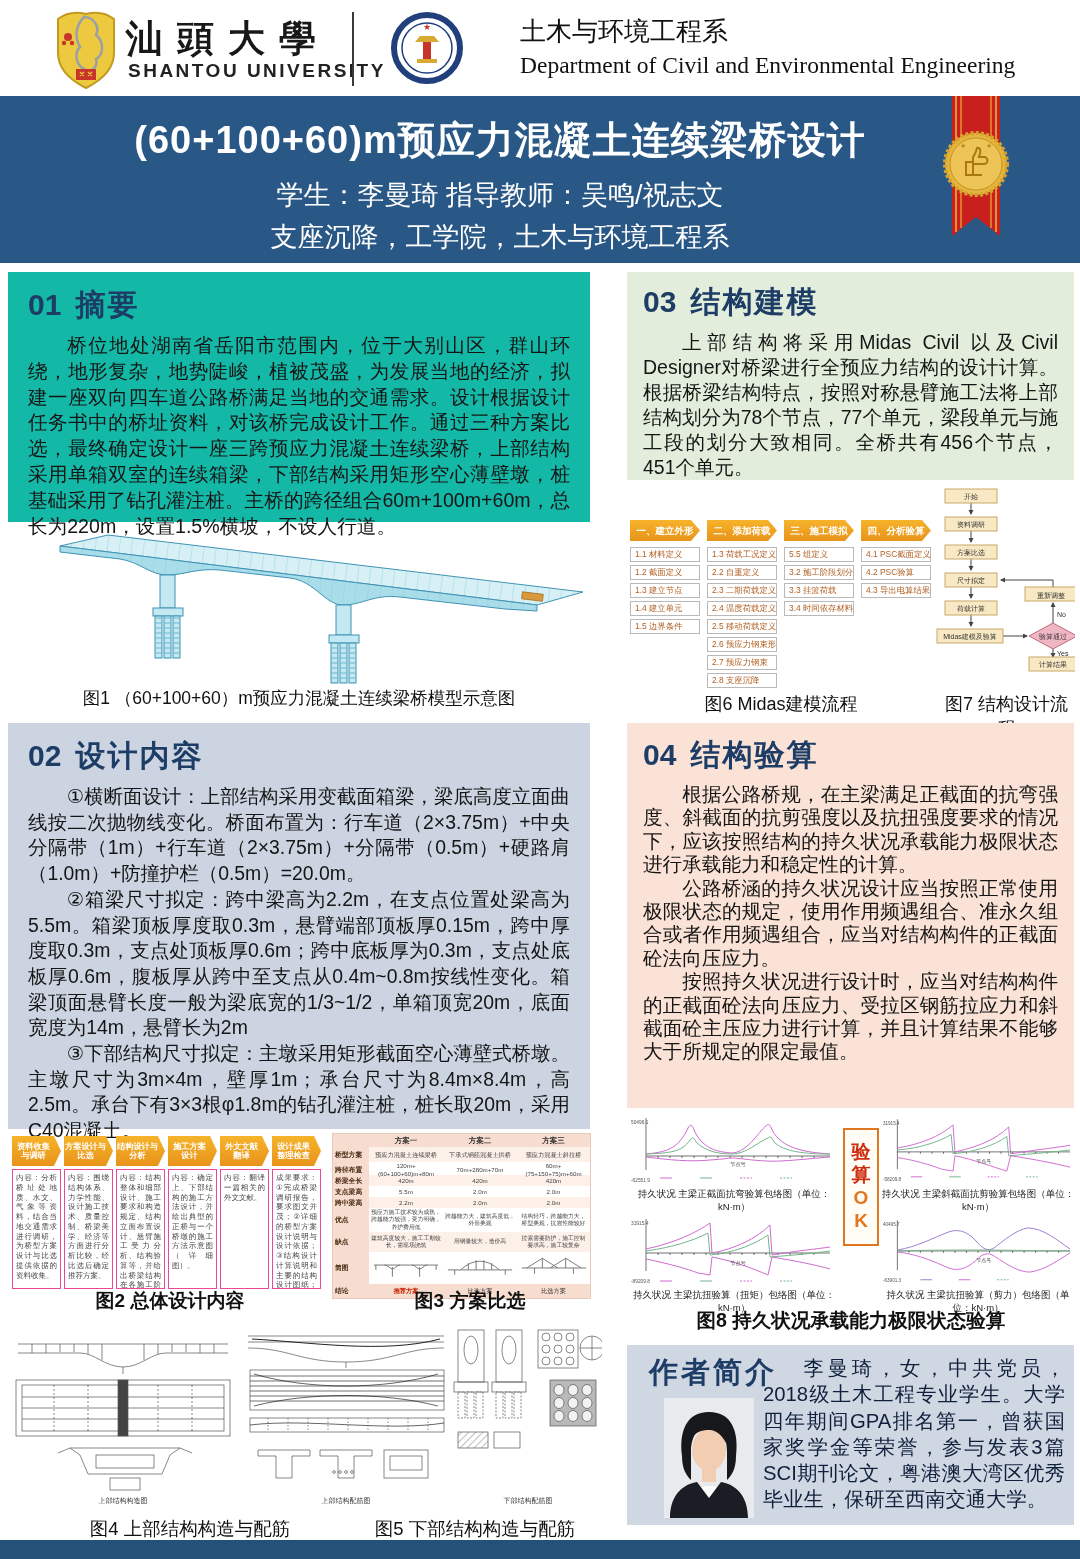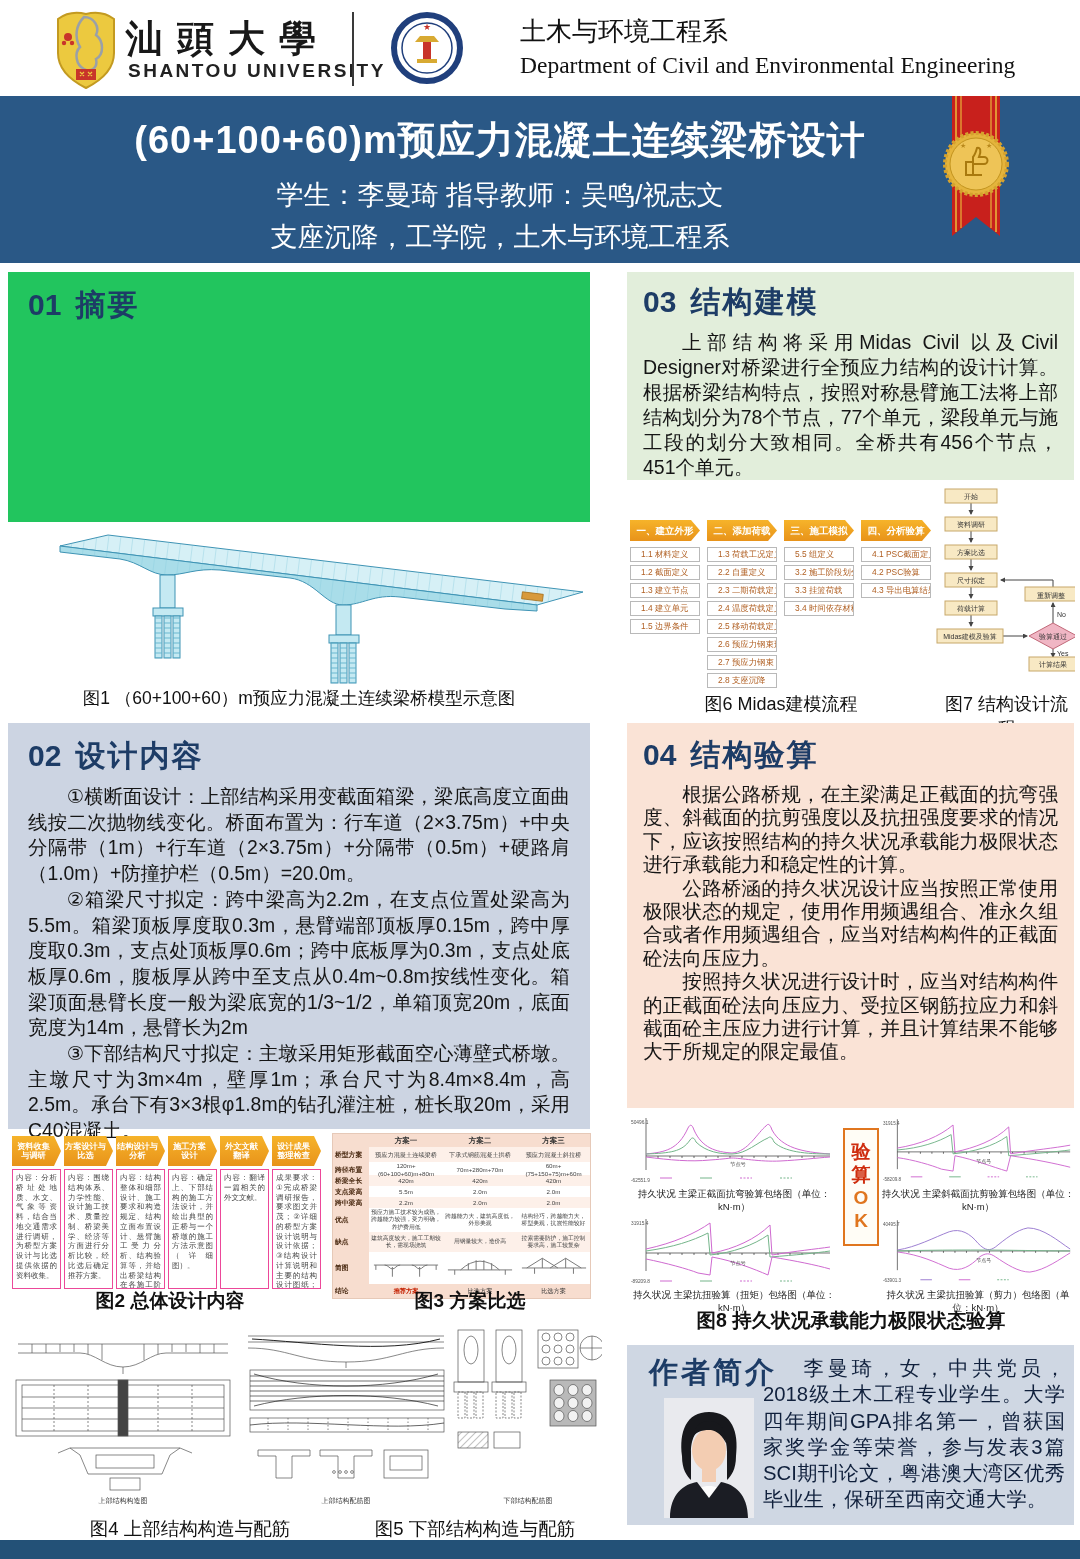--- a/index.html
+++ b/index.html
@@ -18,33 +18,33 @@
   .banner-inner{position:absolute;left:0;top:0;width:1000px;text-align:center;color:#fff}
   .b-title{margin-top:19px;font-size:38px;font-weight:bold;letter-spacing:1px}
   .b-sub{margin-top:11px;font-size:27px}
   .b-sub2{margin-top:6px;font-size:27px}
   
   .sec{position:absolute;padding:13px 20px 10px 20px}
   .sec-title{font-size:30px;font-weight:bold;color:#1d3c66;letter-spacing:2px}
   .sec-title .num{margin-right:14px;letter-spacing:0}
   .sec p{font-size:19.6px;line-height:25.8px;text-align:justify;text-indent:2em;color:#151515}
   .sec .first{margin-top:7px}
-  #sec01{left:8px;top:272px;width:582px;height:250px;background:#22c55e}
+  #sec01{left:8px;top:272px;width:582px;height:250px;background:#14b8a6}
   #sec03{left:627px;top:272px;width:447px;height:208px;background:#e2eedb;padding:10px 16px}
   #sec03 p{font-size:19.5px;line-height:25px}
   #sec02{left:8px;top:723px;width:582px;height:406px;background:#ccd4e2}
   #sec02 p{font-size:19.4px;line-height:25.7px}
   #sec04{left:627px;top:723px;width:447px;height:385px;background:#fae3d6;padding:12px 16px}
   #sec04 p{font-size:19.6px;line-height:23.4px}
   
   .cap{position:absolute;text-align:center;font-size:18px;color:#111}
   .cap.big{font-size:19.5px;font-weight:600}
   
   .chev{position:absolute;height:21px;line-height:21px;text-align:center;color:#fff;font-size:9.5px;font-weight:bold;background:linear-gradient(#f6b32a,#e8931a);clip-path:polygon(0 0,calc(100% - 9px) 0,100% 50%,calc(100% - 9px) 100%,0 100%)}
-  .fi{position:absolute;width:70px;height:15px;line-height:13px;background:#fff;border:1px solid #b9b9b9;font-size:8.4px;color:#b05f22;padding-left:10px;overflow:hidden;white-space:nowrap}
+  .fi{position:absolute;width:70px;height:15px;line-height:13px;background:#fff;border:1px solid #b9b9b9;font-size:8.4px;color:#b05f22;padding-left:4px;overflow:hidden;white-space:nowrap}
   
   .f2col{position:absolute;width:49px}
   .f2h{height:30px;display:flex;align-items:center;justify-content:center;text-align:center;color:#fff;font-size:8.2px;font-weight:bold;line-height:1.15;background:linear-gradient(#f6b32a,#e8931a);clip-path:polygon(0 0,calc(100% - 7px) 0,100% 50%,calc(100% - 7px) 100%,0 100%);padding-right:6px}
   .f2b{margin-top:3px;height:120px;background:#fff;border:1px solid #ec4899;font-size:7.5px;line-height:1.3;color:#454545;padding:3px;text-align:justify;overflow:hidden}
   
   #fig3{position:absolute;left:332px;top:1133px;width:259px;border:1px solid #e6c9b8;background:#fff}
   .trow{display:grid;grid-template-columns:36px 74px 74px 73px;align-items:center}
   .t-label{font-size:6.8px;font-weight:bold;color:#4a2a12;background:#f7ddcf;height:100%;display:flex;align-items:center;padding-left:2px}
   .t-head{font-size:7.5px;font-weight:bold;color:#333;text-align:center}
   .t-cell{font-size:6.2px;color:#444;text-align:center;line-height:1.25;padding:0 2px}
@@ -110,20 +110,21 @@
     <text x="50" y="52" font-size="7" fill="#b9891c">★</text>
     <g stroke="#a9790e" stroke-width="2" fill="none">
       <rect x="30" y="66" width="7" height="13"></rect>
       <path d="M37,68 h11 a3.5,3.5 0 0 0 0,-7 h-5 c2.5,-6 1.5,-10 -2,-9 c-1,3.5 -2,7 -4,9 v18 h9"></path>
     </g>
   </svg>
 </div>
 
 <div id="sec01" class="sec">
   <div class="sec-title"><span class="num">01</span><span>摘要</span></div>
+  <p class="first">桥位地处湖南省岳阳市范围内，位于大别山区，群山环绕，地形复杂，地势陡峻，植被茂盛，为发展当地的经济，拟建一座双向四车道公路桥满足当地的交通需求。设计根据设计任务书中的桥址资料，对该桥完成设计工作。通过三种方案比选，最终确定设计一座三跨预应力混凝土连续梁桥，上部结构采用单箱双室的连续箱梁，下部结构采用矩形空心薄壁墩，桩基础采用了钻孔灌注桩。主桥的跨径组合60m+100m+60m，总长为220m，设置1.5%横坡，不设人行道。</p>
 </div>
 
 <svg class="abs" style="left:25px;top:526px" width="560" height="160" viewBox="0 0 560 160">
   <defs>
     <pattern id="deckseg" patternUnits="userSpaceOnUse" width="12" height="12" patternTransform="rotate(7)">
       <line x1="0" y1="0" x2="0" y2="12" stroke="#6fc0d6" stroke-width="1"></line>
     </pattern>
     <pattern id="pilestripe" patternUnits="userSpaceOnUse" width="7" height="5">
       <line x1="0" y1="2" x2="7" y2="2" stroke="#5fb3cc" stroke-width="1"></line>
     </pattern>

